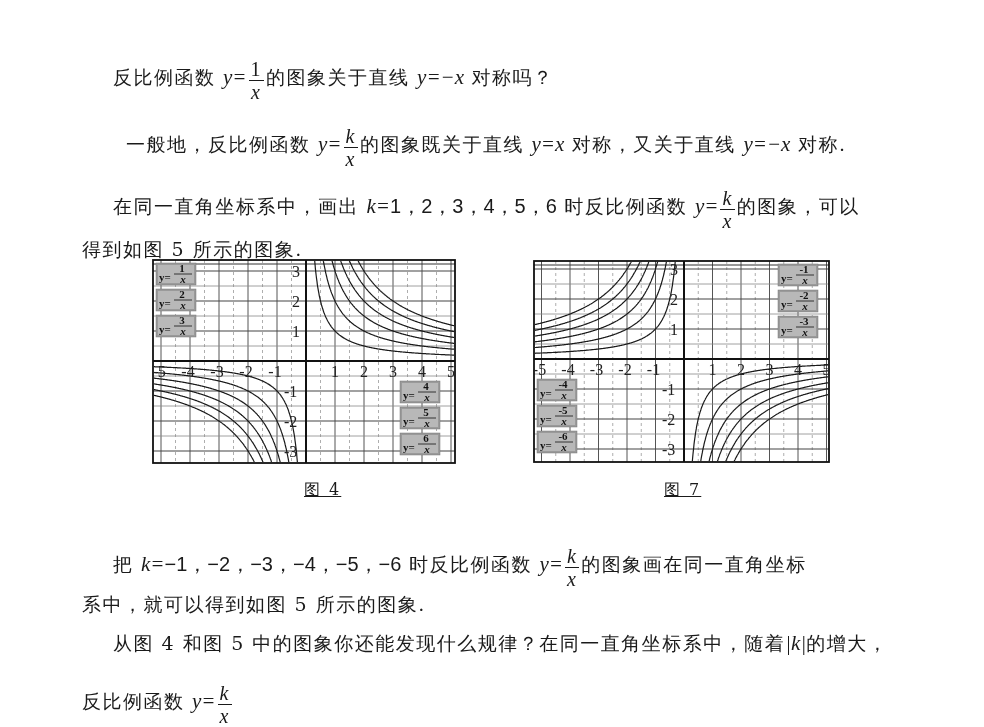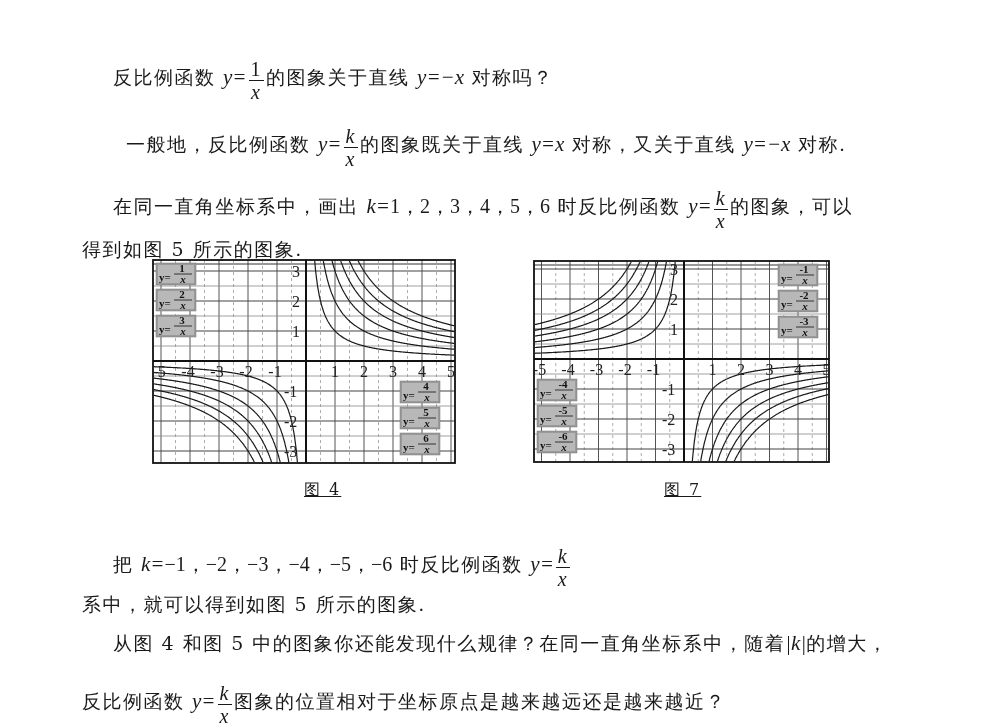--- a/index.html
+++ b/index.html
@@ -6,21 +6,21 @@
   body {
     width: 984px; height: 727px; background: #ffffff; position: relative; overflow: hidden;
     font-family: "DejaVu Serif", "Liberation Serif", serif; color: #1a1a1a;
   }
   .line {
     position: absolute; font-size: 19px; letter-spacing: 1.5px; white-space: nowrap;
     line-height: 24px;
     margin-top: 15px;
   }
   .math { font-family: "Liberation Serif", "DejaVu Serif", serif; font-style: italic; font-size: 21px; letter-spacing: 0; }
-  .up { font-family: Liberation Serif, serif; font-size: 20px; letter-spacing: 0; }
+  .up { font-family: Liberation Sans, sans-serif; font-size: 20px; letter-spacing: 0; }
   .frac {
     display: inline-block; vertical-align: middle; text-align: center; position: relative;
     font-family: "Liberation Serif", serif; font-style: italic; font-size: 20px; line-height: 22px;
     margin: 0 2px; top: 2px;
   }
   .frac .num { display: block; border-bottom: 1.3px solid #1a1a1a; padding: 0 2px; }
   .frac .num.up1 { font-style: normal; }
   .frac .den { display: block; padding: 0 2px; }
   .caption { position: absolute; font-size: 16px; letter-spacing: 2px; text-decoration: underline; }
   svg.graph { position: absolute; }
@@ -283,22 +283,22 @@
       <rect x="6" y="173" width="36" height="18" fill="#b8b8b8"></rect>
       <text x="7" y="189" class="legend-text">y=</text>
       <text x="30" y="180" class="legend-text" text-anchor="middle">-6</text>
       <line x1="22" y1="182" x2="40" y2="182" stroke="#111" stroke-width="0.8"></line>
       <text x="31" y="191" class="legend-text" text-anchor="middle" font-style="italic">x</text>
     </g>
   </svg>
 <div class="caption" style="left:664px; top:480px;">图 7</div>
 
 <div class="line" style="left:113px; top:528px;">
-  <span>把 </span><span class="math">k=</span><span class="up">−1，−2，−3，−4，−5，−6</span><span> 时反比例函数 </span><span class="math">y=</span><span class="frac"><span class="num">k</span><span class="den">x</span></span>
+  <span>把 </span><span class="math">k=</span><span class="up">−1，−2，−3，−4，−5，−6</span><span> 时反比例函数 </span><span class="math">y=</span><span class="frac"><span class="num">k</span><span class="den">x</span></span><span>的图象画在同一直角坐标</span>
 </div>
 <div class="line" style="left:82px; top:577px;">系中，就可以得到如图 5 所示的图象.</div>
 
 <div class="line" style="left:113px; top:616px;">
   <span>从图 4 和图 5 中的图象你还能发现什么规律？在同一直角坐标系中，随着</span><span class="math">|k|</span><span>的增大，</span>
 </div>
 <div class="line" style="left:82px; top:665px;">
-  <span>反比例函数 </span><span class="math">y=</span><span class="frac"><span class="num">k</span><span class="den">x</span></span><span>图象的位置相对于坐标原点是越来越远还是越来越近？</span>
+  <span>反比例函数 </span><span class="math">y=</span><span class="frac"><span class="num">k</span><span class="den">x</span></span>
 </div>
 
 </body></html>

